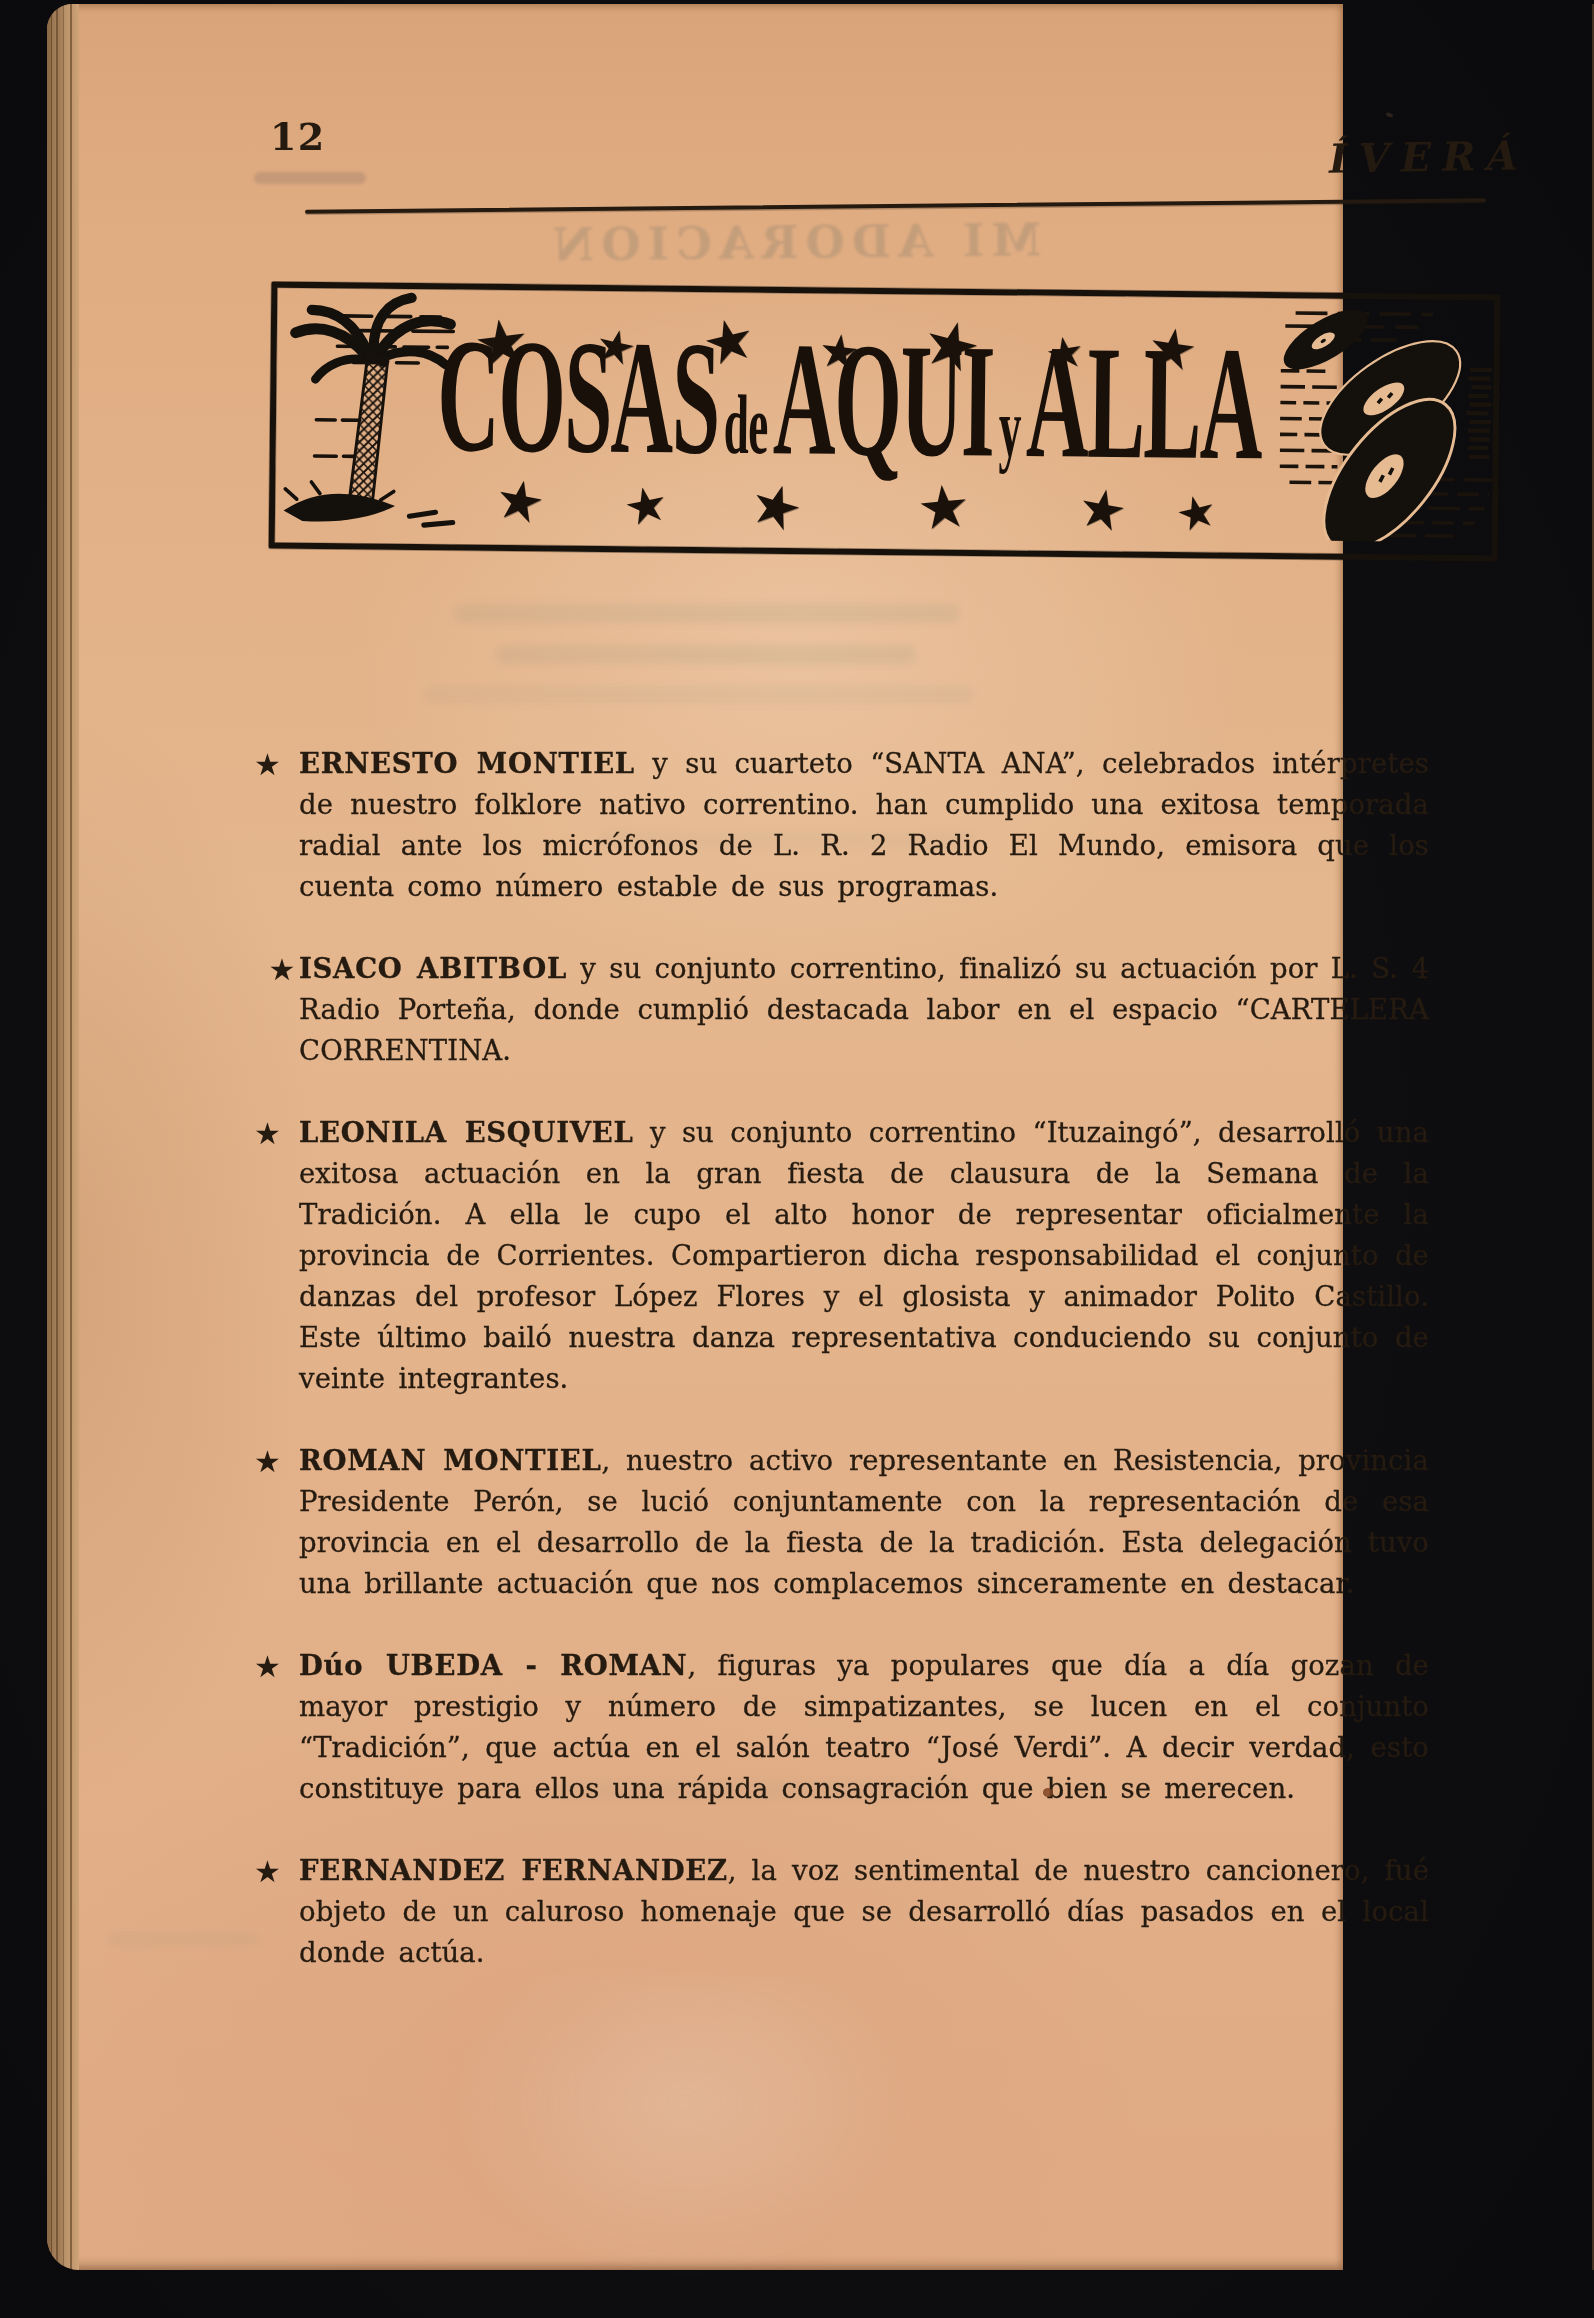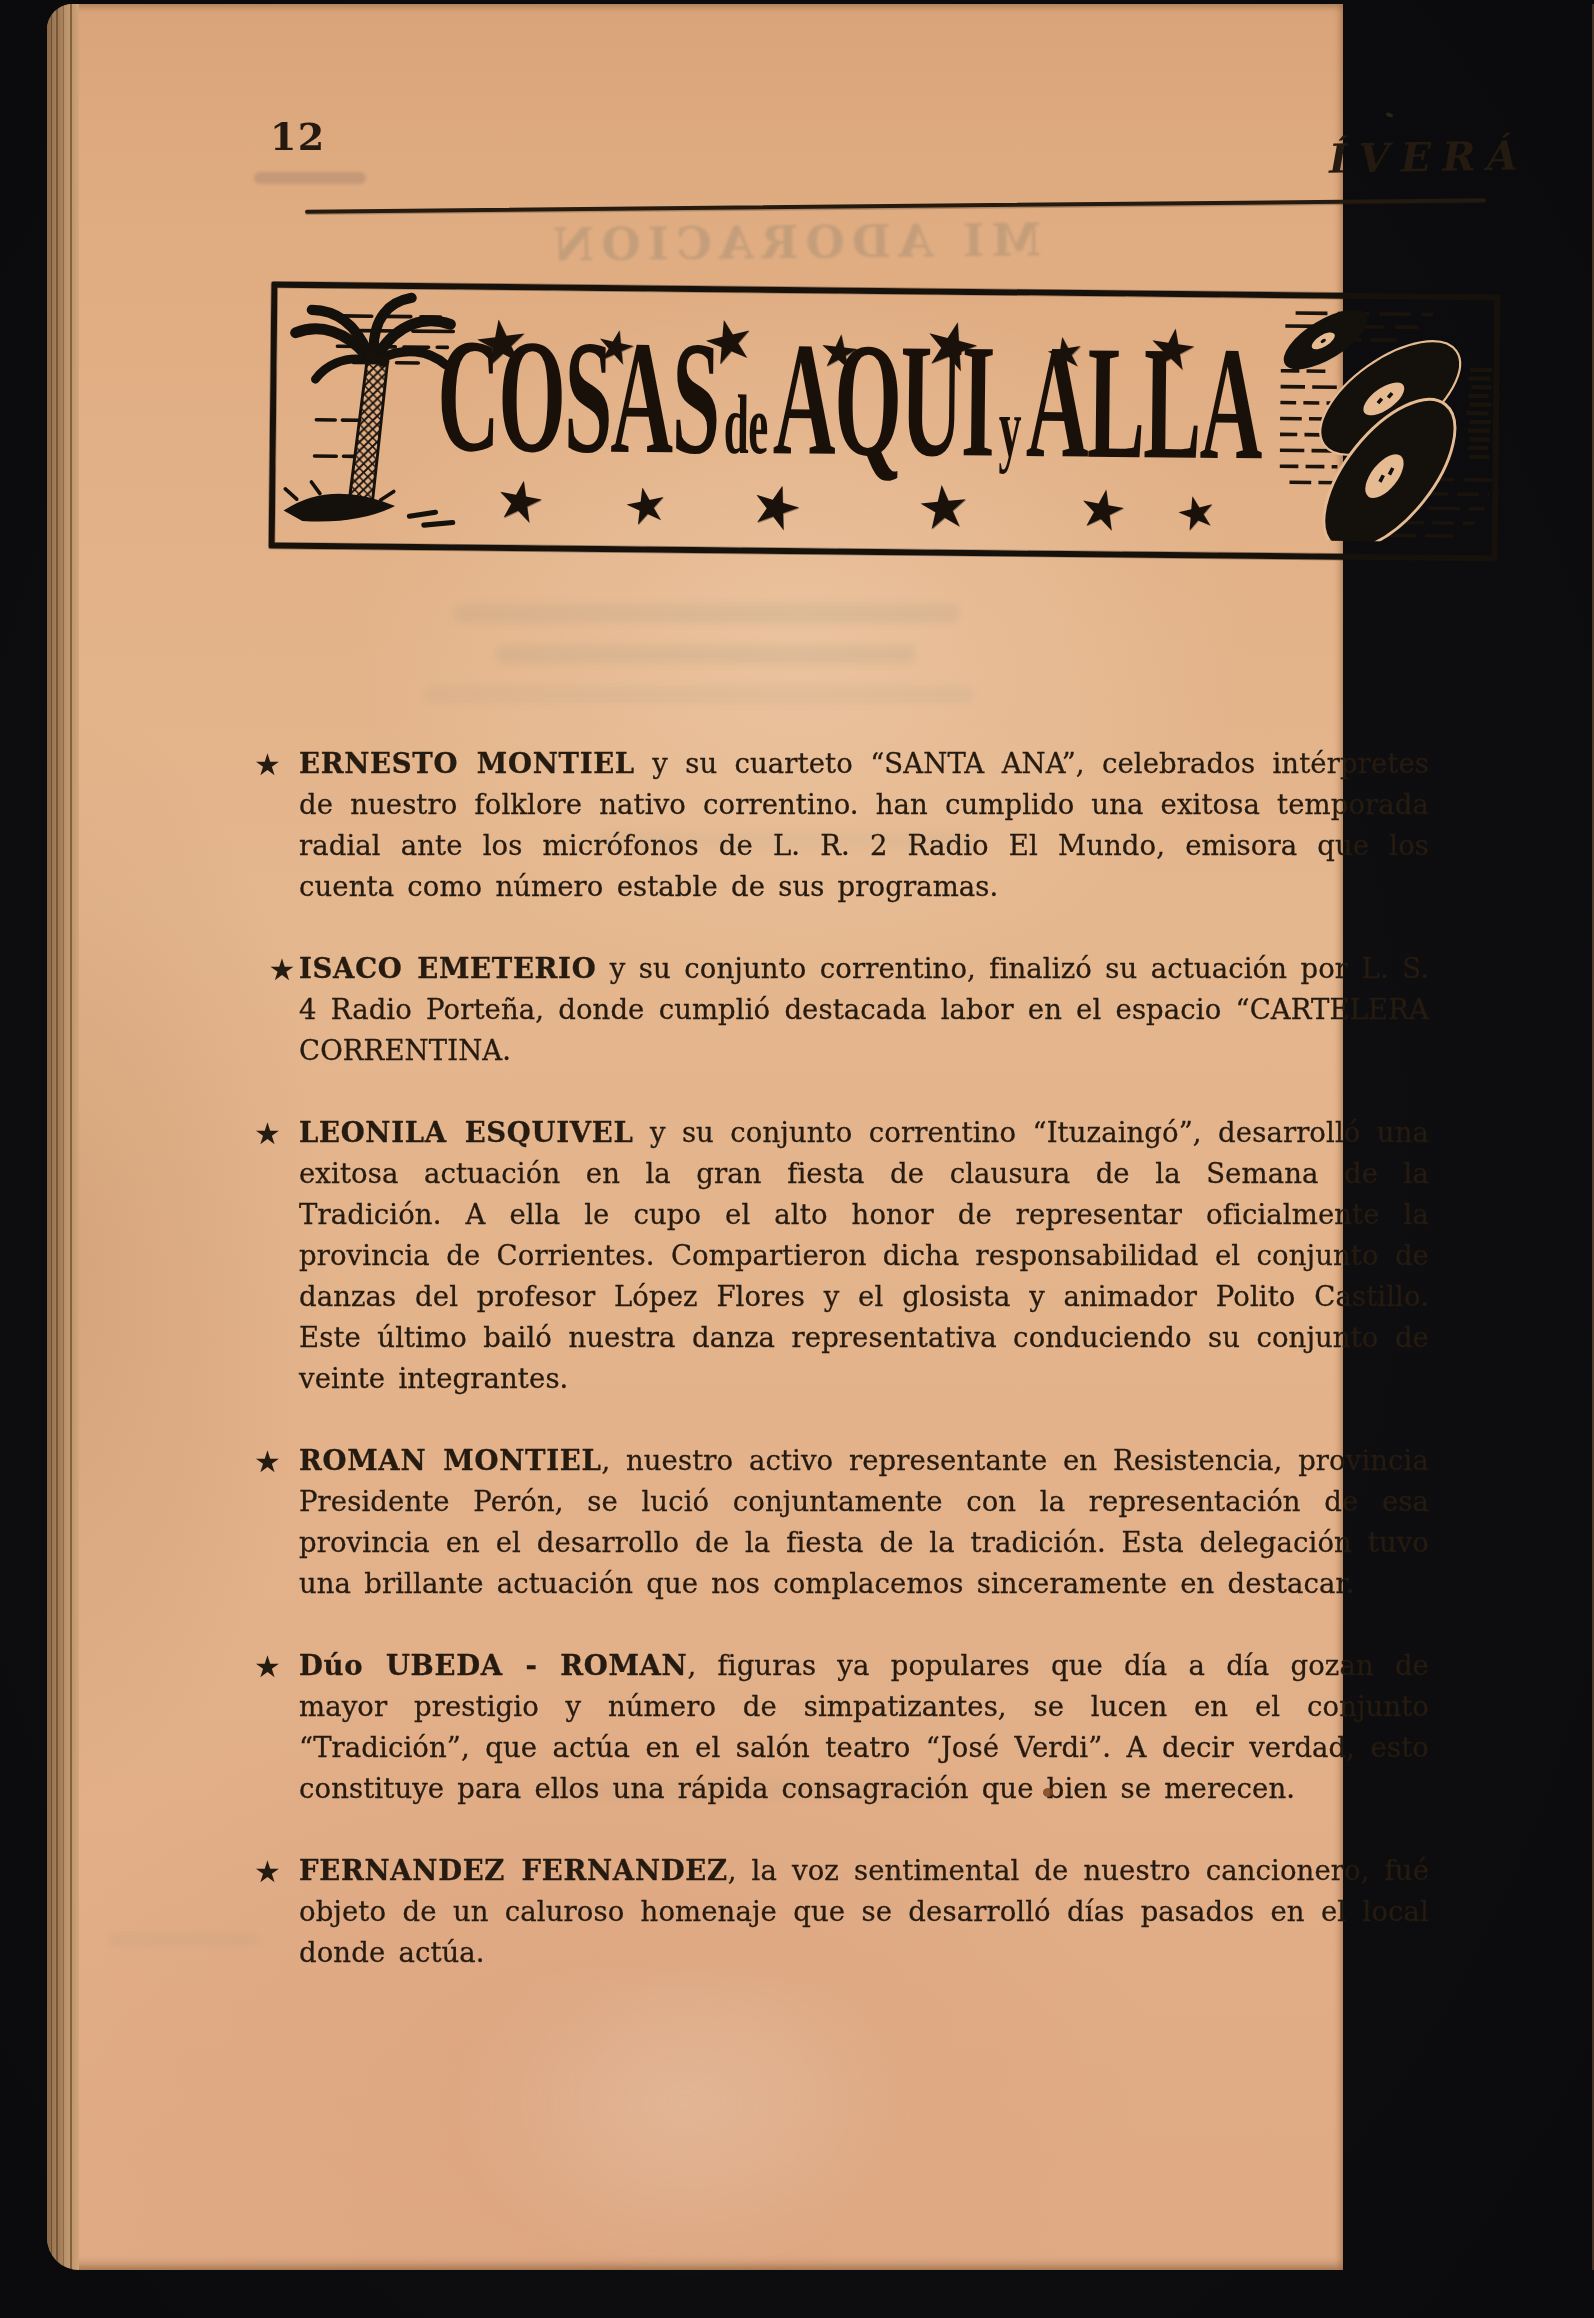--- a/index.html
+++ b/index.html
@@ -197,21 +197,21 @@
     <span class="star" style="left:642px;top:183px;font-size:59px;transform:rotate(-6deg);">★</span>
     <span class="star" style="left:803px;top:187px;font-size:54px;transform:rotate(10deg);">★</span>
     <span class="star" style="left:901px;top:193px;font-size:45px;transform:rotate(-14deg);">★</span>
   </div>
 
   <div class="articles">
     <p>
       <span class="bullet">★</span><span class="lead">ERNESTO MONTIEL</span><span> y su cuarteto “SANTA ANA”, celebrados intérpretes de nuestro folklore nativo correntino. han cumplido una exitosa temporada radial ante los micrófonos de L. R. 2 Radio El Mundo, emisora que los cuenta como número estable de sus programas.</span>
     </p>
     <p class="tight">
-      <span class="bullet">★</span><span class="lead">ISACO EMETERIO</span><span> y su conjunto correntino, finalizó su actuación por L. S. 4 Radio Porteña, donde cumplió destacada labor en el espacio “CARTELERA CORRENTINA.</span>
+      <span class="bullet">★</span><span class="lead">ISACO ABITBOL</span><span> y su conjunto correntino, finalizó su actuación por L. S. 4 Radio Porteña, donde cumplió destacada labor en el espacio “CARTELERA CORRENTINA.</span>
     </p>
     <p>
       <span class="bullet">★</span><span class="lead">LEONILA ESQUIVEL</span><span> y su conjunto correntino “Ituzaingó”, desarrolló una exitosa actuación en la gran fiesta de clausura de la Semana de la Tradición. A ella le cupo el alto honor de representar oficialmente la provincia de Corrientes. Compartieron dicha responsabilidad el conjunto de danzas del profesor López Flores y el glosista y animador Polito Castillo. Este último bailó nuestra danza representativa conduciendo su conjunto de veinte integrantes.</span>
     </p>
     <p>
       <span class="bullet">★</span><span class="lead">ROMAN MONTIEL</span><span>, nuestro activo representante en Resistencia, provincia Presidente Perón, se lució conjuntamente con la representación de esa provincia en el desarrollo de la fiesta de la tradición. Esta delegación tuvo una brillante actuación que nos complacemos sinceramente en destacar.</span>
     </p>
     <p>
       <span class="bullet">★</span><span class="lead">Dúo UBEDA - ROMAN</span><span>, figuras ya populares que día a día gozan de mayor prestigio y número de simpatizantes, se lucen en el conjunto “Tradición”, que actúa en el salón teatro “José Verdi”. A decir verdad, esto constituye para ellos una rápida consagración que bien se merecen.</span>
     </p>

